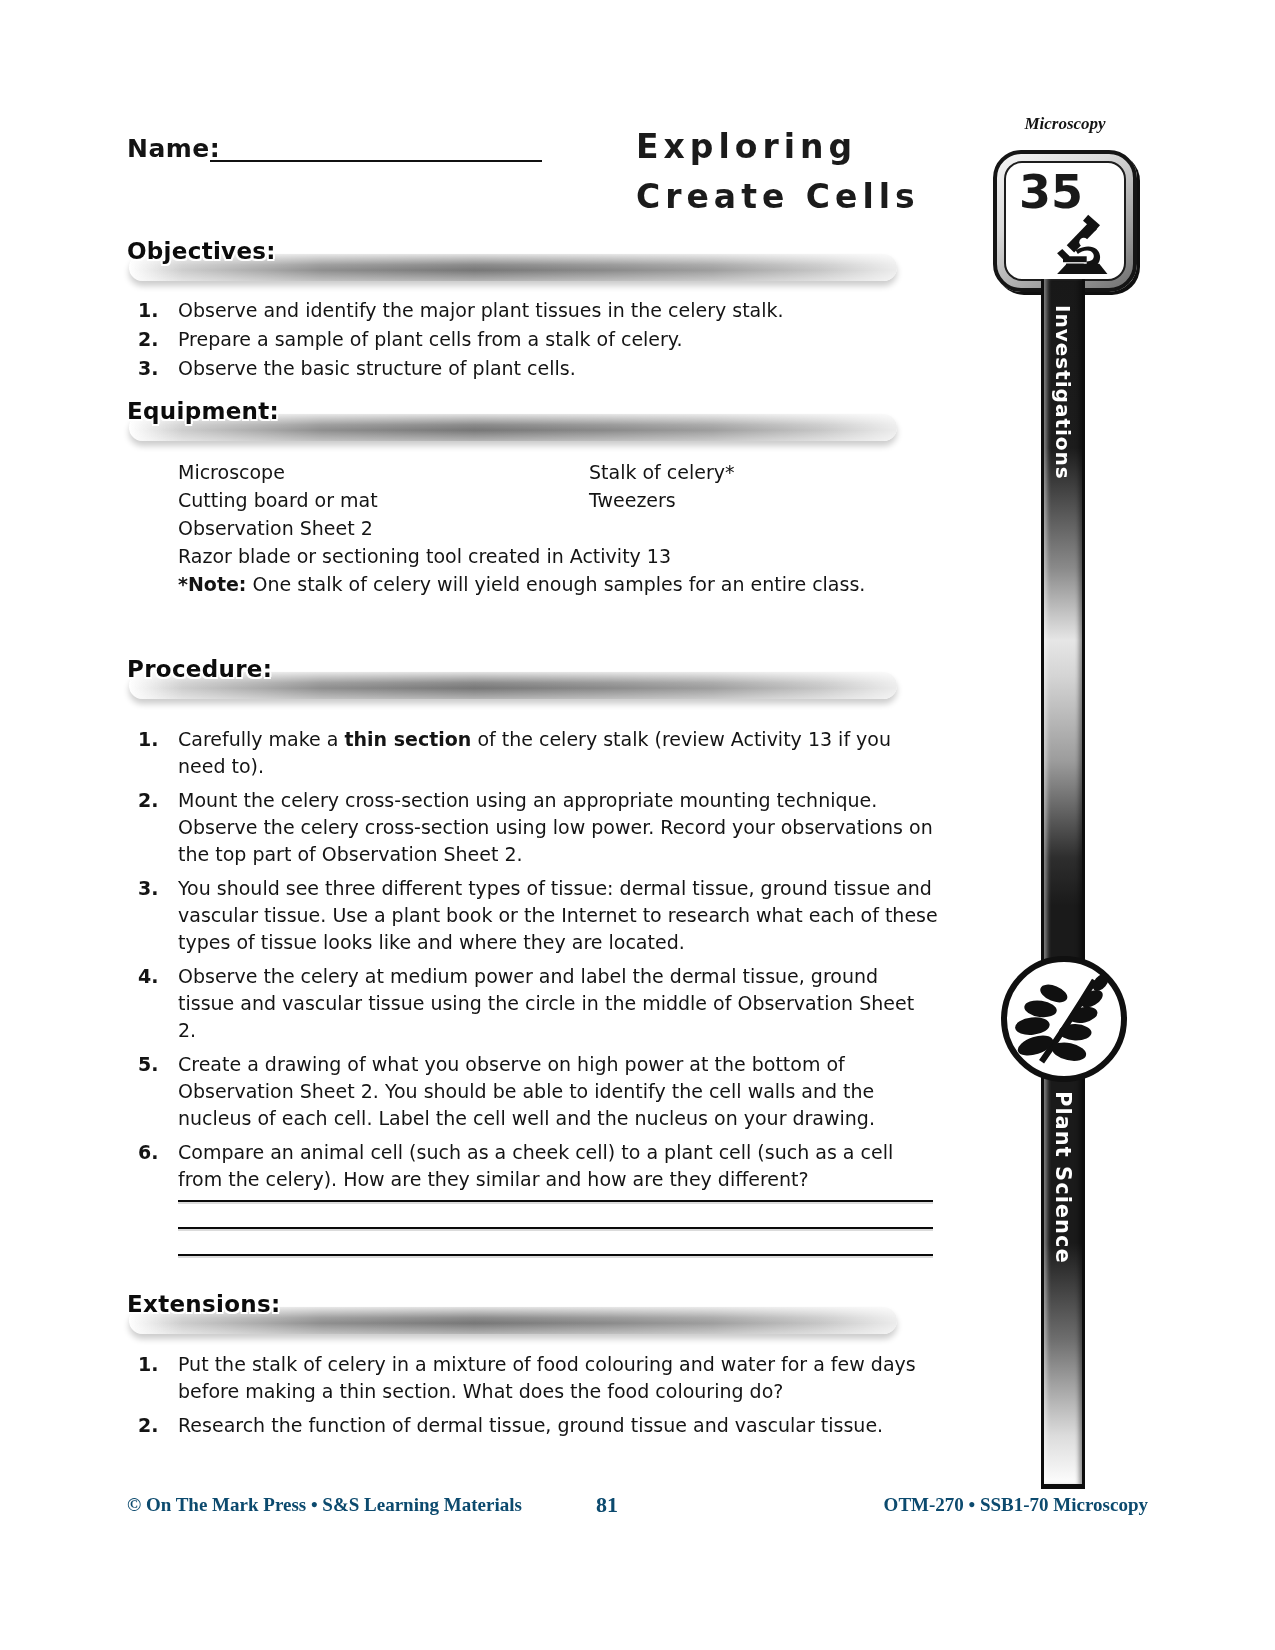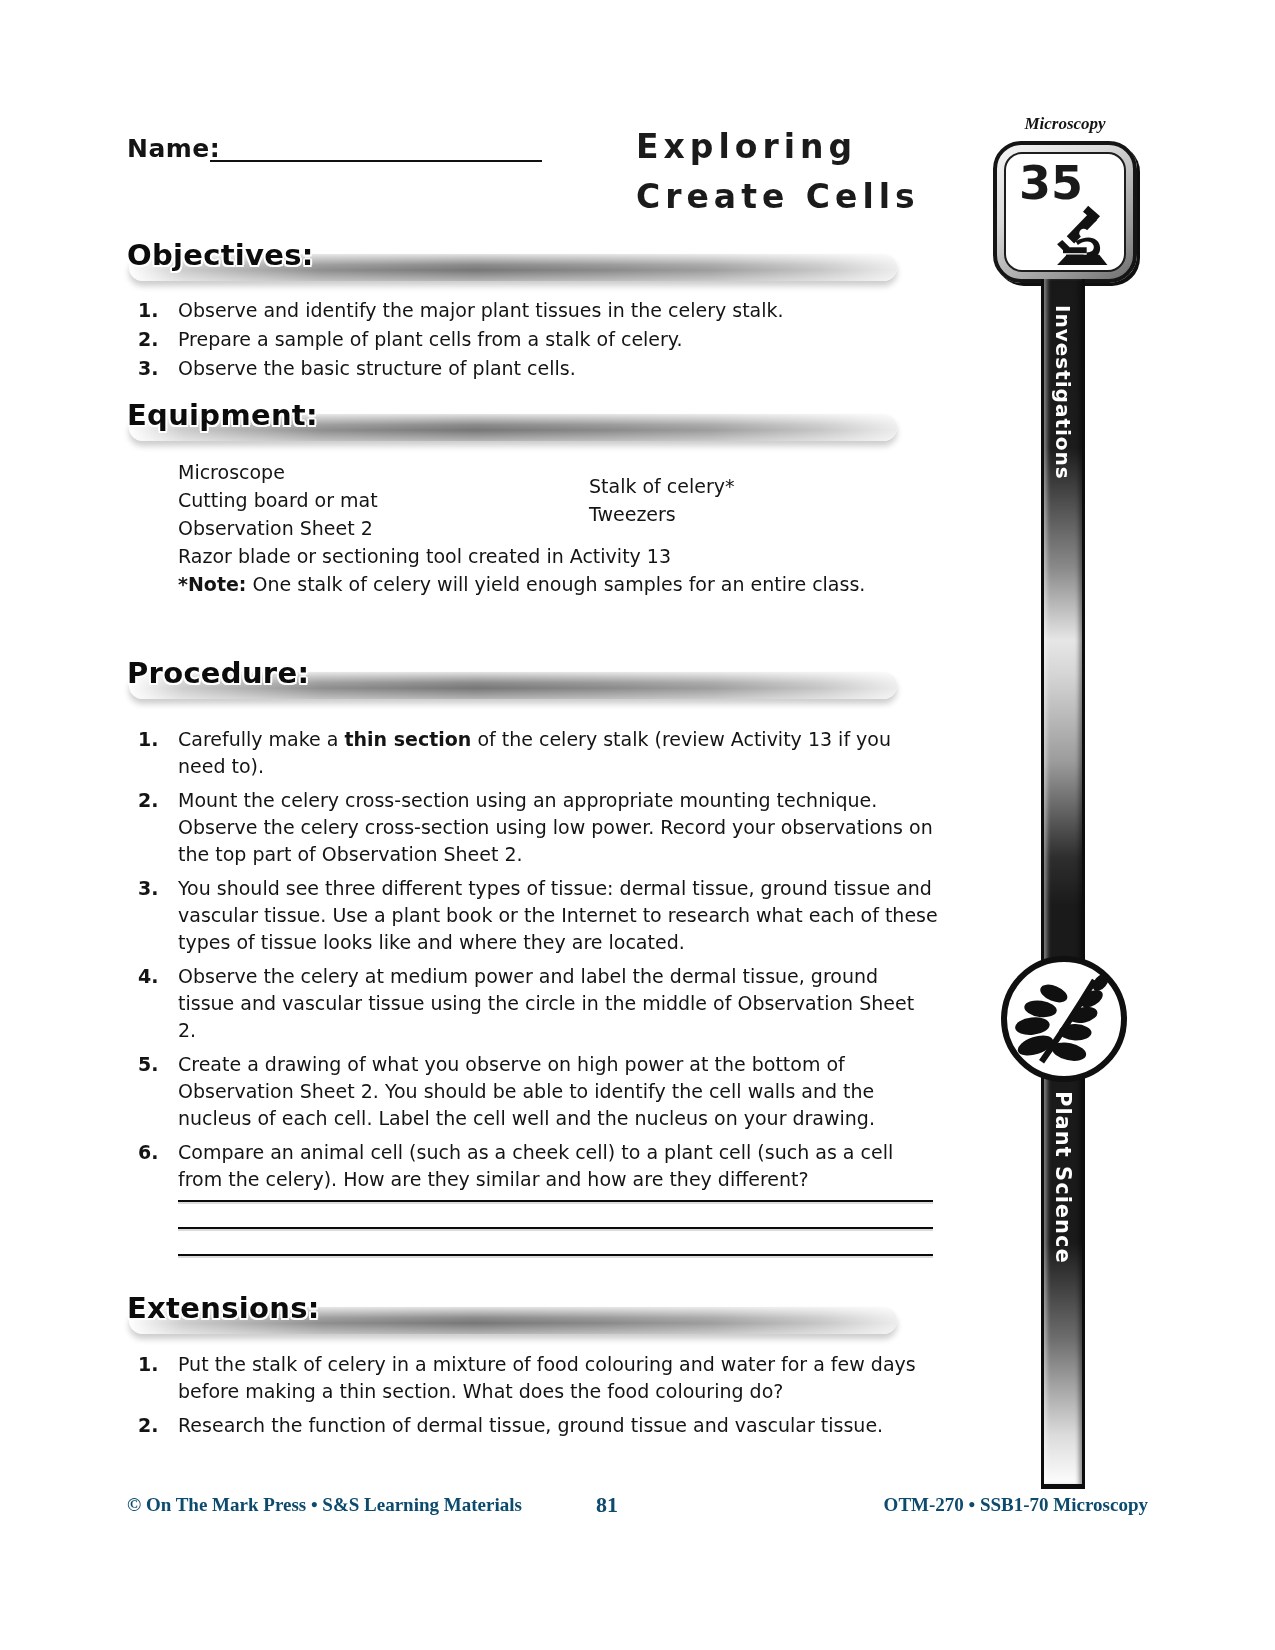--- a/index.html
+++ b/index.html
@@ -9,21 +9,21 @@
   
   .name-row{position:absolute;left:127px;top:134px;}
   .name-label{font-weight:bold;font-size:25px;letter-spacing:.5px;}
   .name-underline{position:absolute;left:210px;top:160px;width:332px;border-top:2.5px solid #111;}
   .title{position:absolute;left:636px;top:122px;font-weight:bold;font-size:33px;line-height:50px;
          letter-spacing:5px;color:#1b1b1b;}
 
   
   .microscopy-label{position:absolute;left:985px;top:114px;width:160px;text-align:center;
         font-family:"Liberation Serif",serif;font-style:italic;font-weight:bold;font-size:17px;}
-  .badge{position:absolute;left:993px;top:141px;width:136px;height:134px;border-radius:28px;
+  .badge{position:absolute;left:993px;top:150px;width:136px;height:134px;border-radius:28px;
         background:linear-gradient(145deg,#f6f6f6 0%,#d9d9d9 35%,#9b9b9b 75%,#6f6f6f 100%);
         border:4px solid #151515;box-shadow:3px 3px 0 #101010;}
   .badge-inner{position:absolute;inset:7px;background:#fff;border:2px solid #1d1d1d;border-radius:18px;}
   .badge-number{position:absolute;left:13px;top:2px;font-size:46px;font-weight:bold;color:#1a1a1a;}
   .badge-scope{position:absolute;right:3px;bottom:2px;width:76px;height:74px;}
 
   
   .side-bar{position:absolute;left:1041px;top:279px;width:38px;height:1205px;
         border-left:3px solid #0d0d0d;border-right:3px solid #0d0d0d;border-bottom:5px solid #0d0d0d;
         background:linear-gradient(to bottom,
@@ -39,33 +39,33 @@
   .leaf-circle svg{position:absolute;inset:6px;width:102px;height:102px;}
 
   
   .sec-header{position:absolute;left:127px;width:768px;height:46px;}
   .sec-bar{position:absolute;left:2px;top:16px;width:100%;height:27px;border-radius:14px;
         filter:blur(.7px);
         background:
           linear-gradient(to bottom, rgba(255,255,255,.80) 0%, rgba(255,255,255,.15) 40%, rgba(255,255,255,0) 60%, rgba(255,255,255,.45) 100%),
           linear-gradient(to right, rgba(255,255,255,0) 0%, #cdcdcd 7%, #8f8f8f 25%, #777777 45%, #8a8a8a 62%, #9e9e9e 76%, #c6c6c6 90%, #ececec 100%);
         box-shadow:0 5px 6px rgba(0,0,0,.20);}
-  .sec-heading{position:relative;z-index:2;margin:0;font-size:29px;font-weight:bold;color:#0c0c0c;letter-spacing:.3px;
+  .sec-heading{position:relative;z-index:2;margin:0;font-size:23px;font-weight:bold;color:#0c0c0c;letter-spacing:.3px;
         text-shadow:2px 0 0 #fff,-2px 0 0 #fff,0 2px 0 #fff,0 -2px 0 #fff,
                     1.5px 1.5px 0 #fff,-1.5px -1.5px 0 #fff,1.5px -1.5px 0 #fff,-1.5px 1.5px 0 #fff;}
 
   
   .body-list{position:absolute;left:138px;width:800px;font-size:19px;}
   .li{display:flex;margin-bottom:7px;line-height:27px;}
   .li .num{width:40px;flex:0 0 40px;font-weight:bold;}
   .li .txt{flex:1;}
   .objectives-list .li{margin-bottom:1px;line-height:28px;}
 
   .equipment-block{position:absolute;left:178px;top:458px;width:790px;font-size:19px;line-height:28px;}
-  .equip-cols{display:flex;align-items:center;}
+  .equip-cols{display:flex;}
   .equip-col1{width:411px;flex:0 0 411px;}
   .equip-col2{flex:1;}
   .equip-note .note-label{font-weight:bold;}
 
   .answer-lines{position:absolute;left:178px;top:1200px;width:755px;}
   .answer-line{height:0;border-top:2.5px solid #0a0a0a;box-shadow:0 2px 0 rgba(0,0,0,.14);margin-bottom:25px;}
 
   
   .footer{position:absolute;left:0;top:1494px;width:1275px;height:26px;
         font-family:"Liberation Serif",serif;font-size:19px;font-weight:bold;color:#0c4a6e;}

